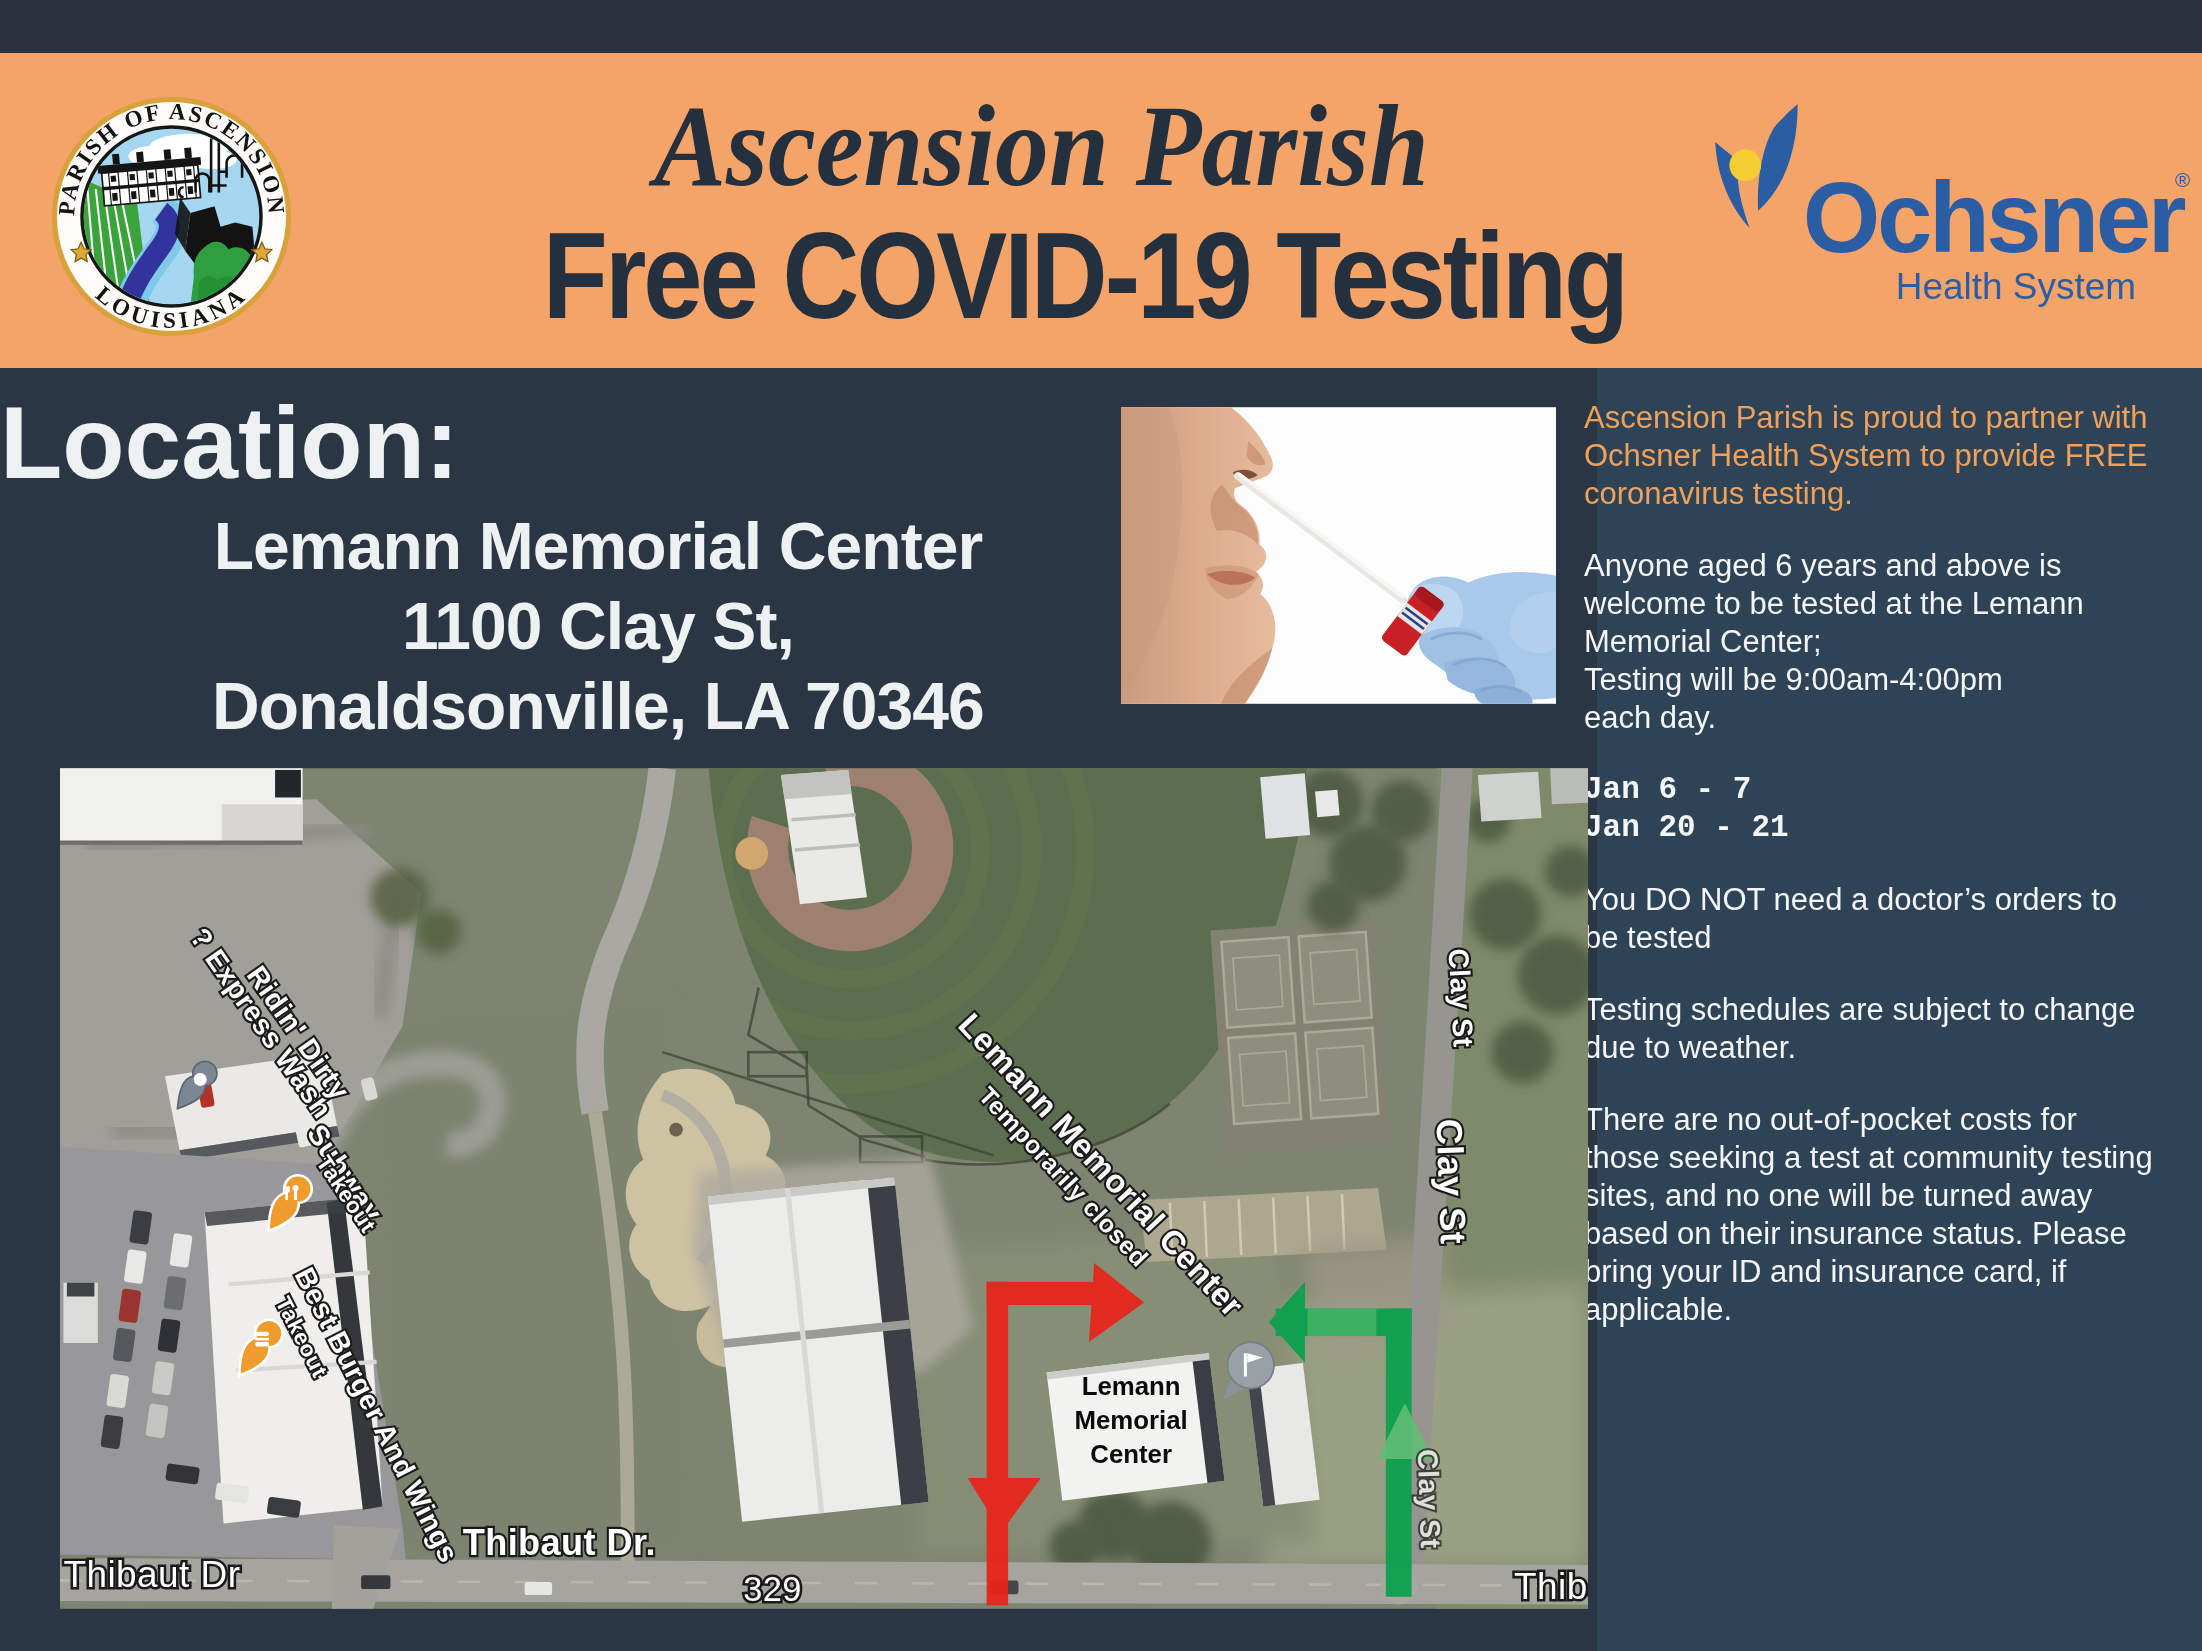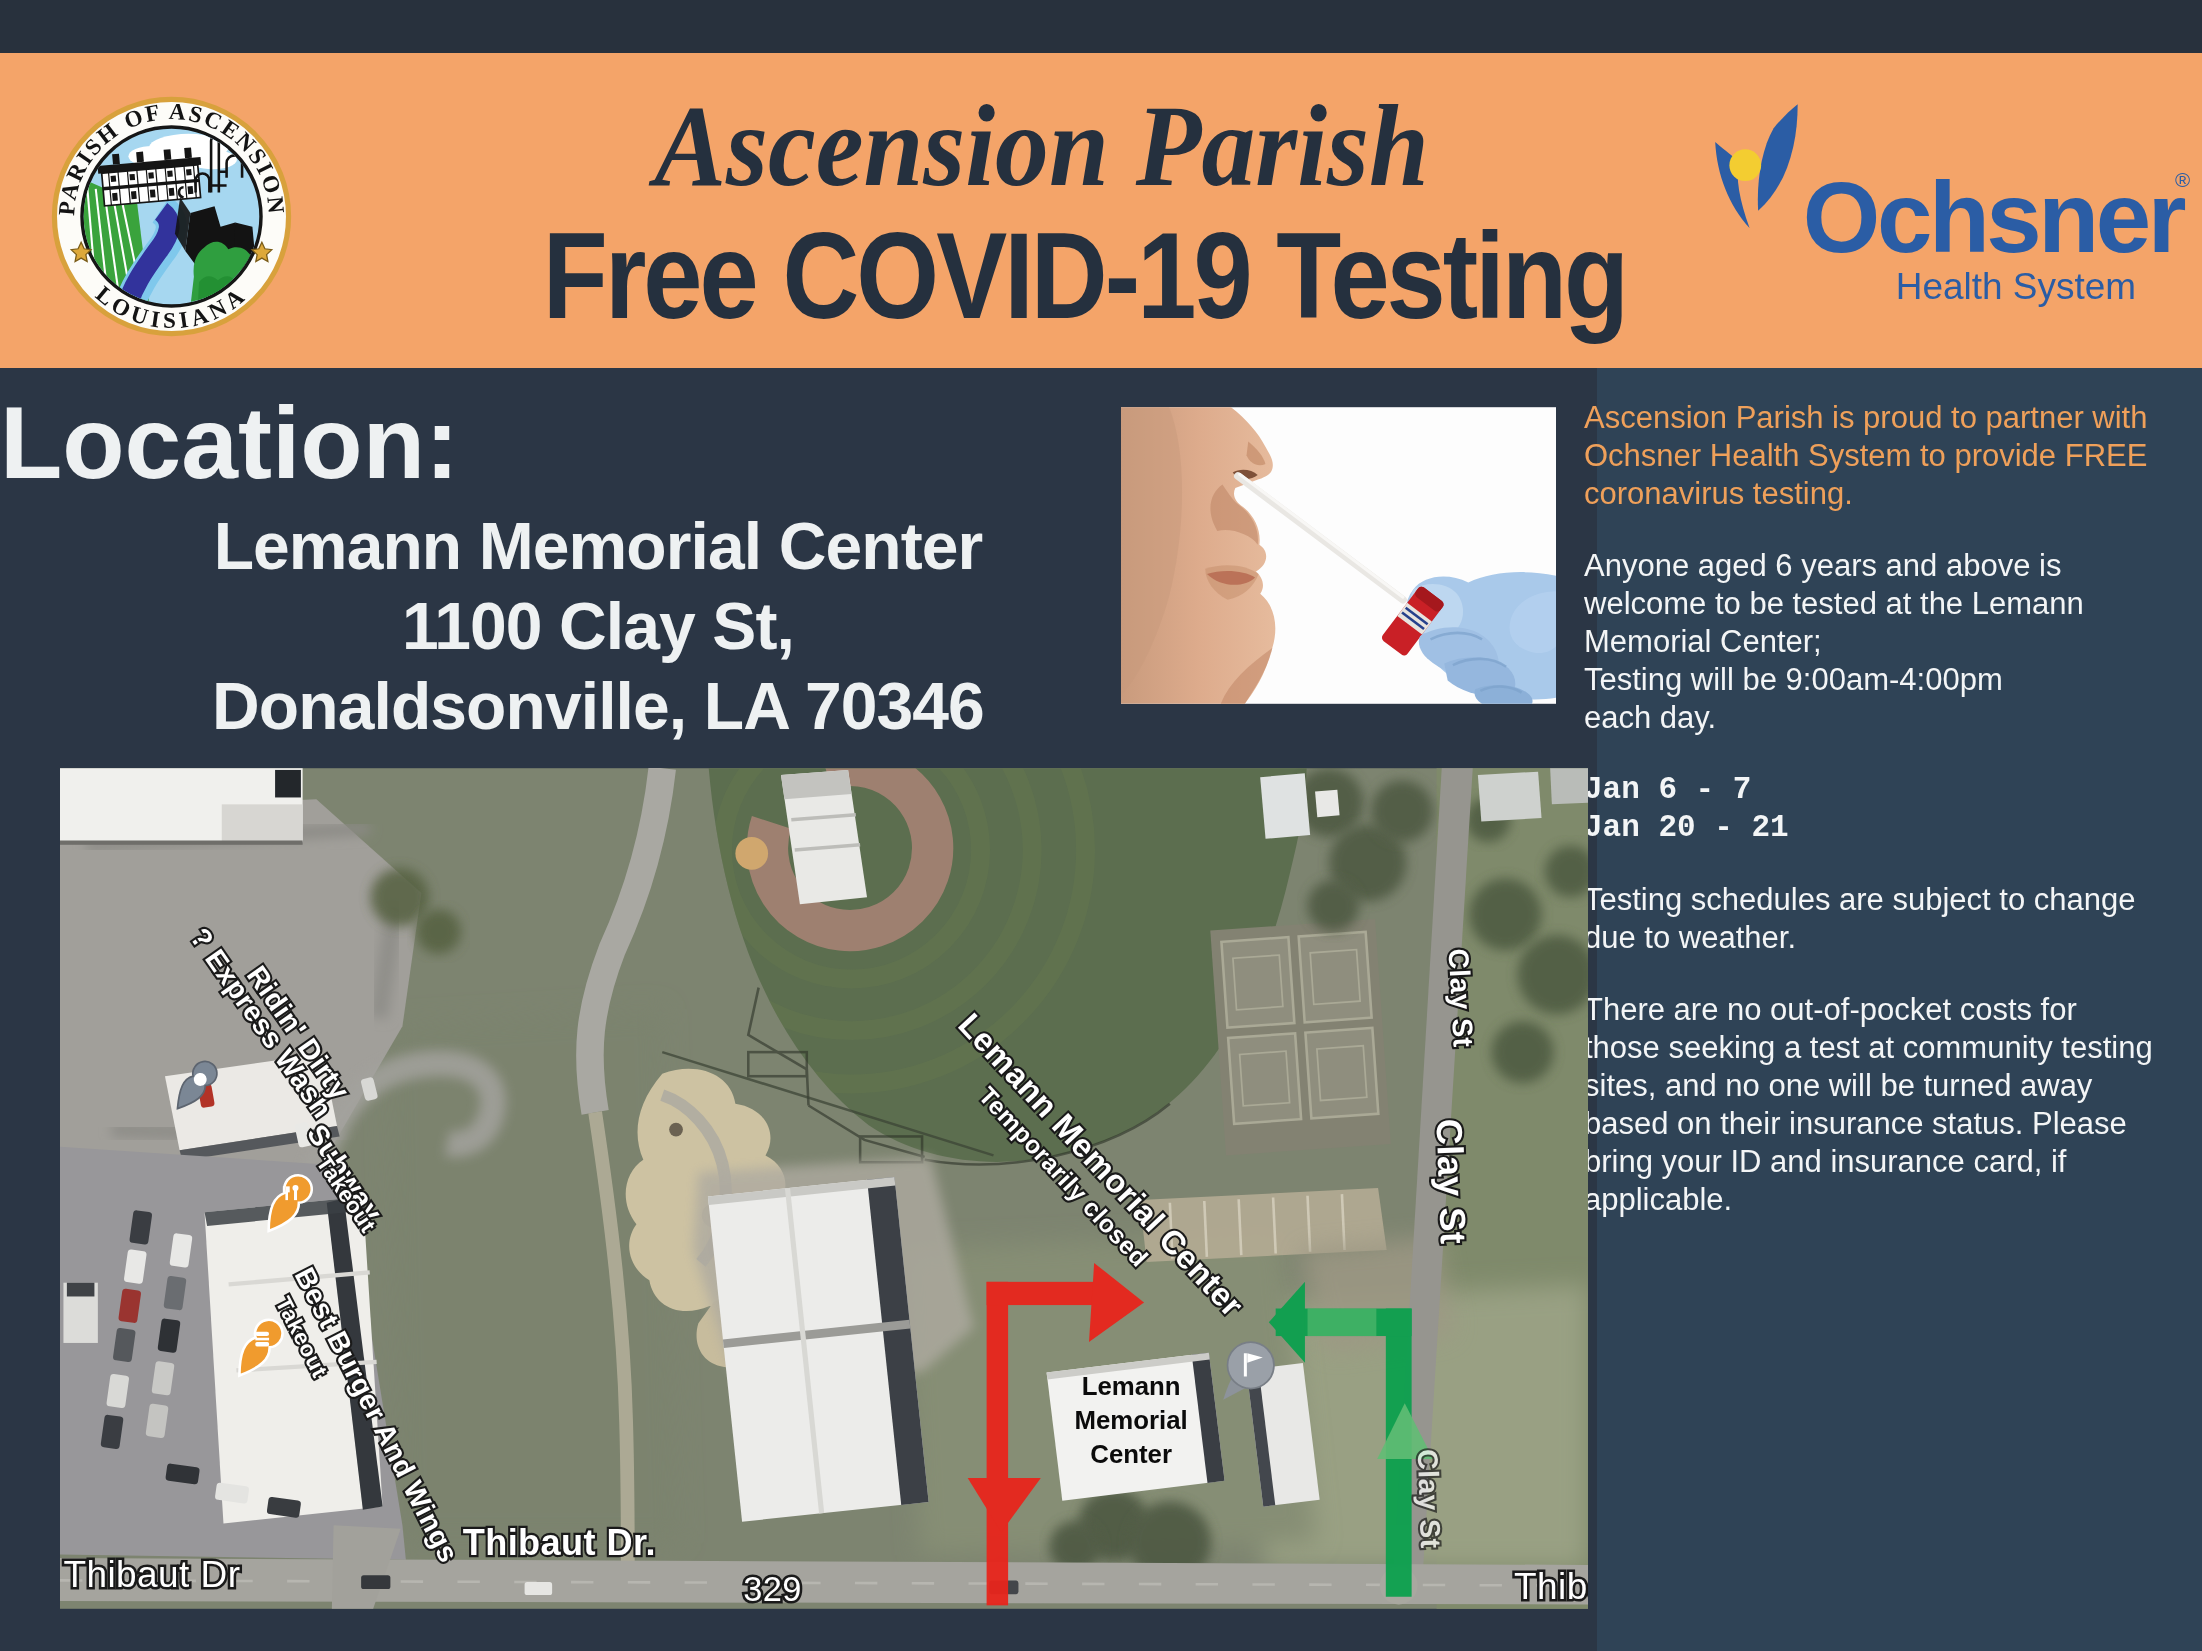--- a/index.html
+++ b/index.html
@@ -203,20 +203,21 @@
 
 <div style="color:#efa05a;">Ascension Parish is proud to partner with Ochsner Health System to provide FREE coronavirus testing.</div>
 
 <div style="margin-top:34px;">Anyone aged 6 years and above is welcome to be tested at the Lemann Memorial Center;</div>
 
 <div style="font-weight:normal;">Testing will be 9:00am-4:00pm<br>each day.</div>
 
 <div style="margin-top:34px;font-weight:bold;font-family:Liberation Mono, monospace;">Jan 6 - 7<br>Jan 20 - 21</div>
 
 
+<div style="margin-top:34px;">You DO NOT need a doctor’s orders to be tested</div>
 
 <div style="margin-top:34px;">Testing schedules are subject to change due to weather.</div>
 
 <div style="margin-top:34px;">There are no out-of-pocket costs for those seeking a test at community testing sites, and no one will be turned away based on their insurance status. Please bring your ID and insurance card, if applicable.</div>
 </div>
 
 <div class="abs" id="mapbox" style="left:60px;top:768px;width:1528px;height:841px;">
 <svg width="1528" height="841" viewBox="0 0 1776 977" font-family="'Liberation Sans',sans-serif">
   <defs>
     <filter id="soft" x="-20%" y="-20%" width="140%" height="140%">

